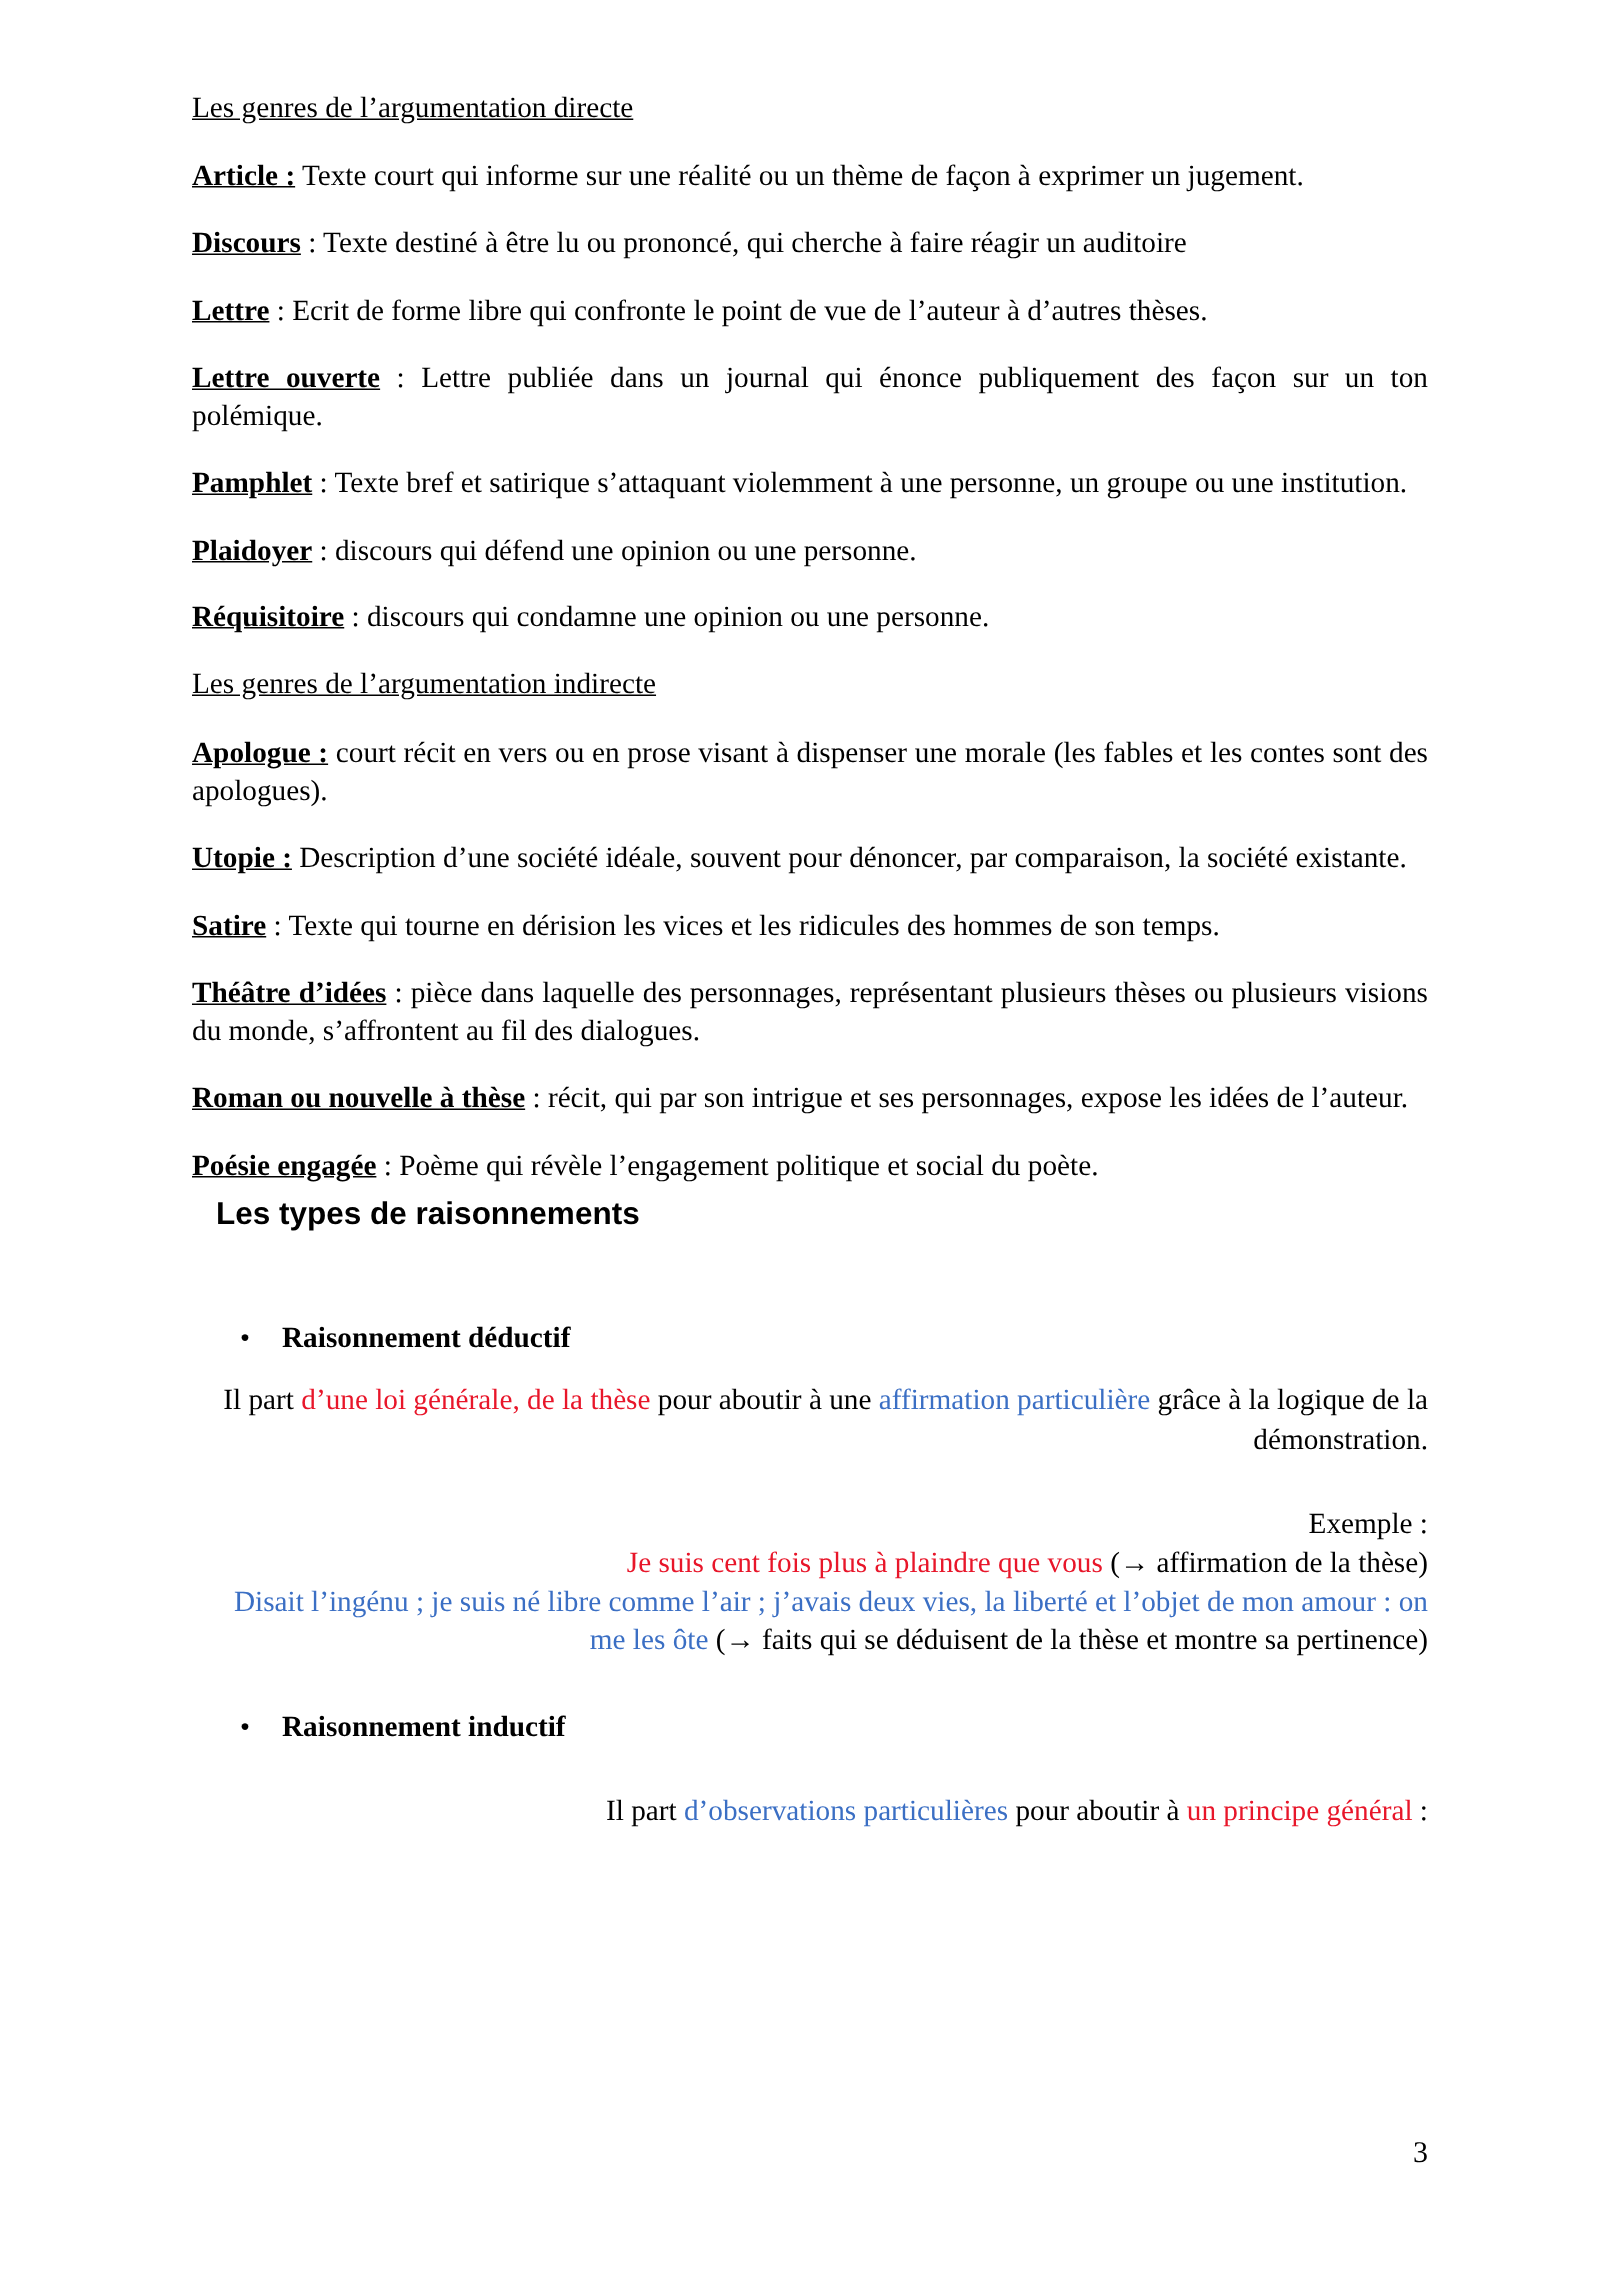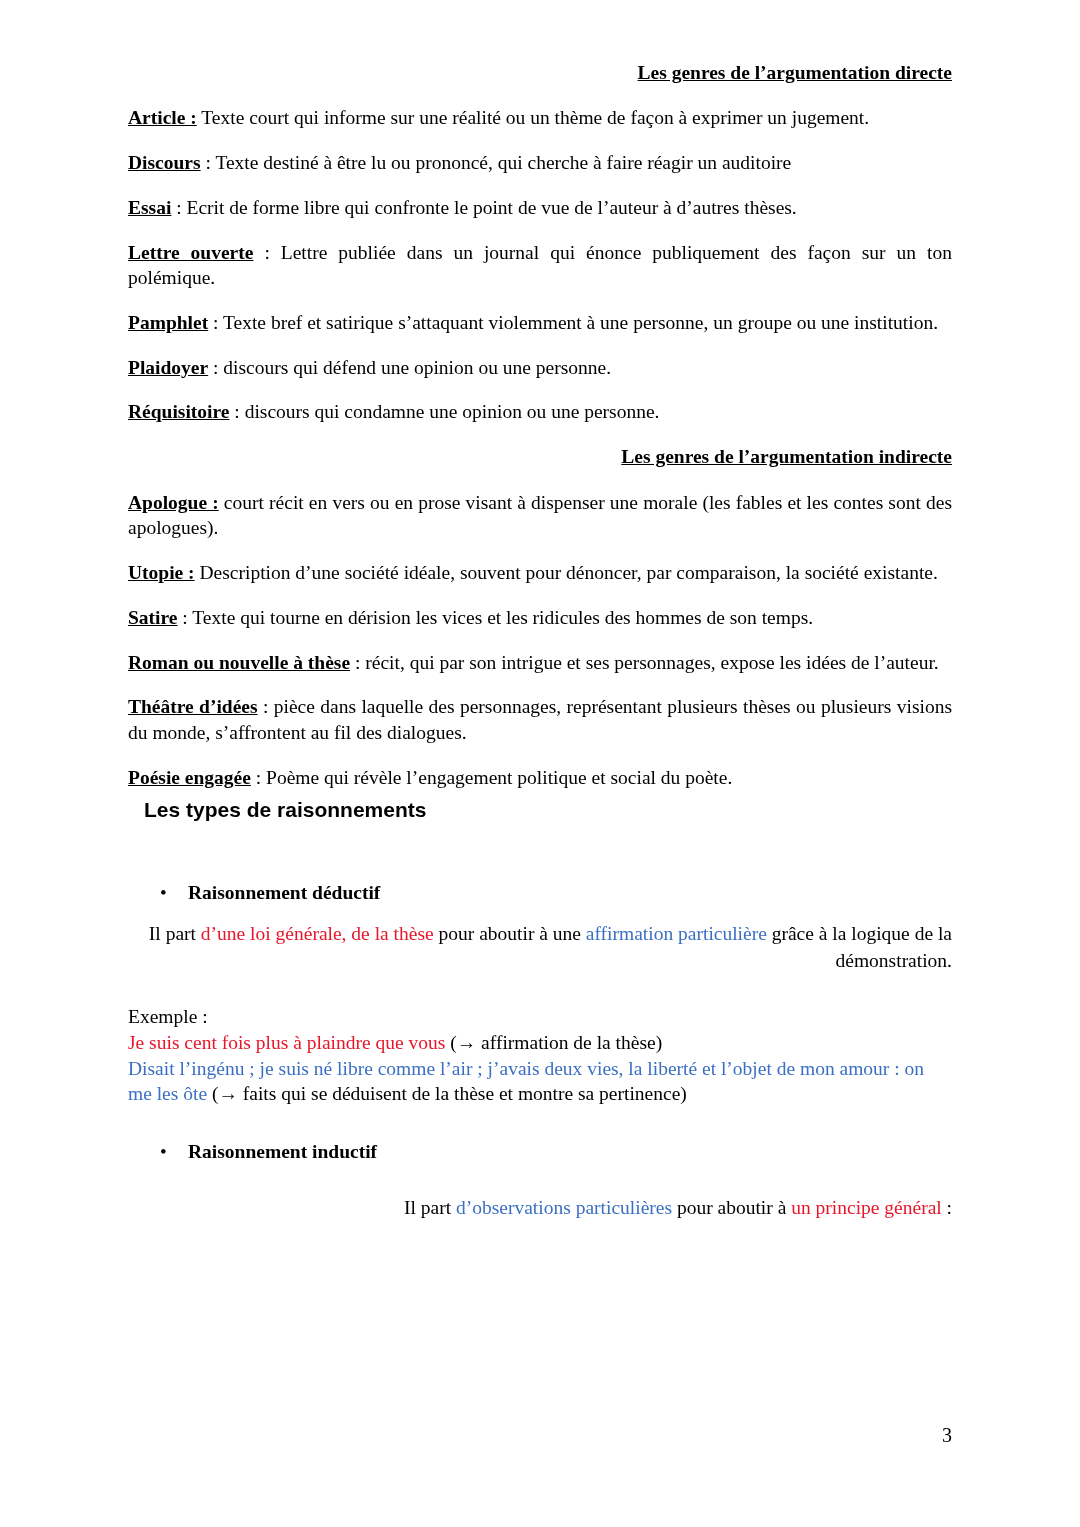--- a/index.html
+++ b/index.html
@@ -16,26 +16,25 @@
     overflow: hidden;
   }
   .page {
     position: relative;
     width: 1080px;
     height: 1527px;
     box-sizing: border-box;
     padding: 60px 128px 0 128px;
   }
   .section-heading {
-    font-weight: bold;
+    font-weight: normal;
     text-decoration: underline;
     font-size: 19.5px;
     margin: 0 0 20px 0;
     line-height: 1.3;
-    text-align: right;
   }
   .entry {
     font-size: 19.5px;
     line-height: 1.32;
     text-align: justify;
     margin: 0 0 19px 0;
   }
   .entry .term {
     font-weight: bold;
     text-decoration: underline;
@@ -72,20 +71,21 @@
   }
   .red { color: #e8162a; }
   .blue { color: #3b6fc4; }
   .italic { font-style: italic; }
   .gap-small { height: 14px; }
   .gap-large { height: 46px; }
   .example-block {
     font-size: 19.5px;
     line-height: 1.32;
     margin: 0 0 18px 0;
+    text-align: right;
   }
   .example-block div { margin: 0; }
   .page-number {
     position: absolute;
     right: 128px;
     bottom: 80px;
     font-size: 20px;
   }
   .tight { margin-bottom: 6px; }
 </style>
@@ -98,21 +98,21 @@
 
   <p class="entry">
     <span class="term">Article :</span><span> Texte court qui informe sur une réalité ou un thème de façon à exprimer un jugement.</span>
   </p>
 
   <p class="entry">
     <span class="term">Discours</span><span> : Texte destiné à être lu ou prononcé, qui cherche à faire réagir un auditoire</span>
   </p>
 
   <p class="entry">
-    <span class="term">Essai</span><span> : Ecrit de forme libre qui confronte le point de vue de l’auteur à d’autres thèses.</span>
+    <span class="term">Lettre</span><span> : Ecrit de forme libre qui confronte le point de vue de l’auteur à d’autres thèses.</span>
   </p>
 
   <p class="entry">
     <span class="term">Lettre ouverte</span><span> : Lettre publiée dans un journal qui énonce publiquement des façon sur un ton polémique.</span>
   </p>
 
 
   <p class="entry">
     <span class="term">Pamphlet</span><span> : Texte bref et satirique s’attaquant violemment à une personne, un groupe ou une institution.</span>
   </p>
@@ -133,25 +133,25 @@
 
   <p class="entry">
     <span class="term">Utopie :</span><span> Description d’une société idéale, souvent pour dénoncer, par comparaison, la société existante.</span>
   </p>
 
   <p class="entry">
     <span class="term">Satire</span><span> : Texte qui tourne en dérision les vices et les ridicules des hommes de son temps.</span>
   </p>
 
   <p class="entry">
-    <span class="term">Roman ou nouvelle à thèse</span><span> : récit, qui par son intrigue et ses personnages, expose les idées de l’auteur.</span>
+    <span class="term">Théâtre d’idées</span><span> : pièce dans laquelle des personnages, représentant plusieurs thèses ou plusieurs visions du monde, s’affrontent au fil des dialogues.</span>
   </p>
 
   <p class="entry">
-    <span class="term">Théâtre d’idées</span><span> : pièce dans laquelle des personnages, représentant plusieurs thèses ou plusieurs visions du monde, s’affrontent au fil des dialogues.</span>
+    <span class="term">Roman ou nouvelle à thèse</span><span> : récit, qui par son intrigue et ses personnages, expose les idées de l’auteur.</span>
   </p>
 
   <p class="entry tight">
     <span class="term">Poésie engagée</span><span> : Poème qui révèle l’engagement politique et social du poète.</span>
   </p>
 
   <h2 class="subheading-bold">Les types de raisonnements</h2>
 
   <div class="gap-large"></div>
 

